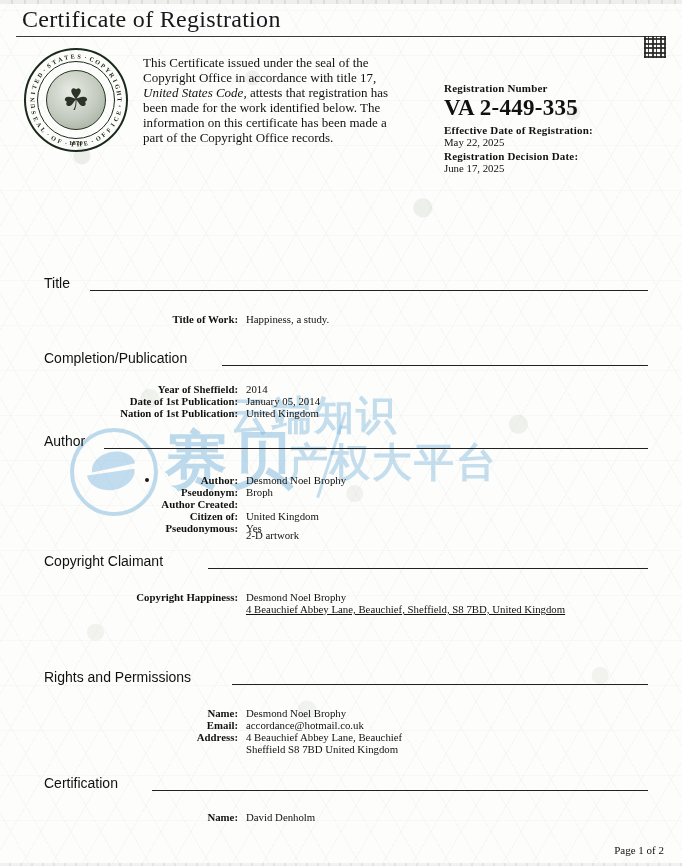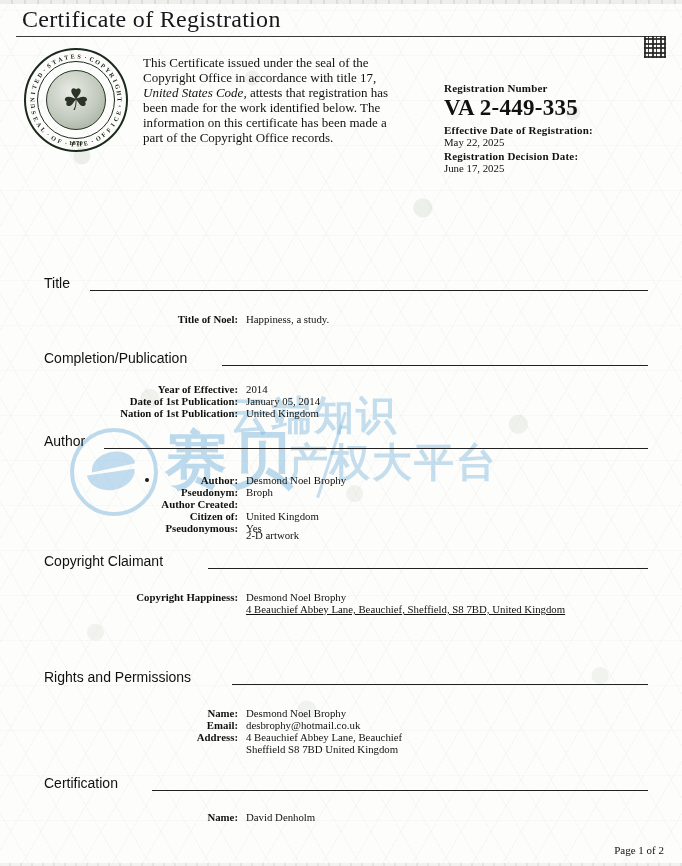--- a/index.html
+++ b/index.html
@@ -368,26 +368,26 @@
 <div class="watermark">
   <div class="wm-logo"></div>
   <div class="wm-big">赛贝</div>
   <div class="wm-slash"></div>
   <div class="wm-cn">云端知识</div>
   <div class="wm-cn2">产权大平台</div>
 </div>
 
 <div class="section-head" style="left:44px; top:275px;">Title</div>
 <div class="section-rule" style="left:90px; top:290px; width:558px;"></div>
-<div class="field-label" style="left:96px; top:313px; width:142px;">Title of Noel:</div>
+<div class="field-label" style="left:96px; top:313px; width:142px;">Title of Work:</div>
 <div class="field-value" style="left:246px; top:313px;">Happiness, a study.</div>
 
 <div class="section-head" style="left:44px; top:350px;">Completion/Publication</div>
 <div class="section-rule" style="left:222px; top:365px; width:426px;"></div>
-<div class="field-label" style="left:96px; top:383px; width:142px;">Year of Effective:</div>
+<div class="field-label" style="left:96px; top:383px; width:142px;">Year of Sheffield:</div>
 <div class="field-value" style="left:246px; top:383px;">2014</div>
 <div class="field-label" style="left:96px; top:395px; width:142px;">Date of 1st Publication:</div>
 <div class="field-value" style="left:246px; top:395px;">January 05, 2014</div>
 <div class="field-label" style="left:96px; top:407px; width:142px;">Nation of 1st Publication:</div>
 <div class="field-value" style="left:246px; top:407px;">United Kingdom</div>
 
 <div class="section-head" style="left:44px; top:433px;">Author</div>
 <div class="section-rule" style="left:104px; top:448px; width:544px;"></div>
 <div class="bullet" style="left:145px; top:478px;"></div>
 <div class="field-label" style="left:96px; top:474px; width:142px;">Author:</div>
@@ -405,21 +405,21 @@
 <div class="section-rule" style="left:208px; top:568px; width:440px;"></div>
 <div class="field-label" style="left:96px; top:591px; width:142px;">Copyright Happiness:</div>
 <div class="field-value" style="left:246px; top:591px;">Desmond Noel Brophy</div>
 <div class="field-value" style="left:246px; top:603px;text-decoration:underline;">4 Beauchief Abbey Lane, Beauchief, Sheffield, S8 7BD, United Kingdom</div>
 
 <div class="section-head" style="left:44px; top:669px;">Rights and Permissions</div>
 <div class="section-rule" style="left:232px; top:684px; width:416px;"></div>
 <div class="field-label" style="left:96px; top:707px; width:142px;">Name:</div>
 <div class="field-value" style="left:246px; top:707px;">Desmond Noel Brophy</div>
 <div class="field-label" style="left:96px; top:719px; width:142px;">Email:</div>
-<div class="field-value" style="left:246px; top:719px;">desbrophy@hotmail.co.uk</div>
+<div class="field-value" style="left:246px; top:719px;">accordance@hotmail.co.uk</div>
 <div class="field-label" style="left:96px; top:731px; width:142px;">Address:</div>
 <div class="field-value" style="left:246px; top:731px;">4 Beauchief Abbey Lane, Beauchief</div>
 <div class="field-value" style="left:246px; top:743px;">Sheffield S8 7BD United Kingdom</div>
 
 <div class="section-head" style="left:44px; top:775px;">Certification</div>
 <div class="section-rule" style="left:152px; top:790px; width:496px;"></div>
 <div class="field-label" style="left:96px; top:811px; width:142px;">Name:</div>
 <div class="field-value" style="left:246px; top:811px;">David Denholm</div>
 
 <div class="footer">Page 1 of 2</div>

